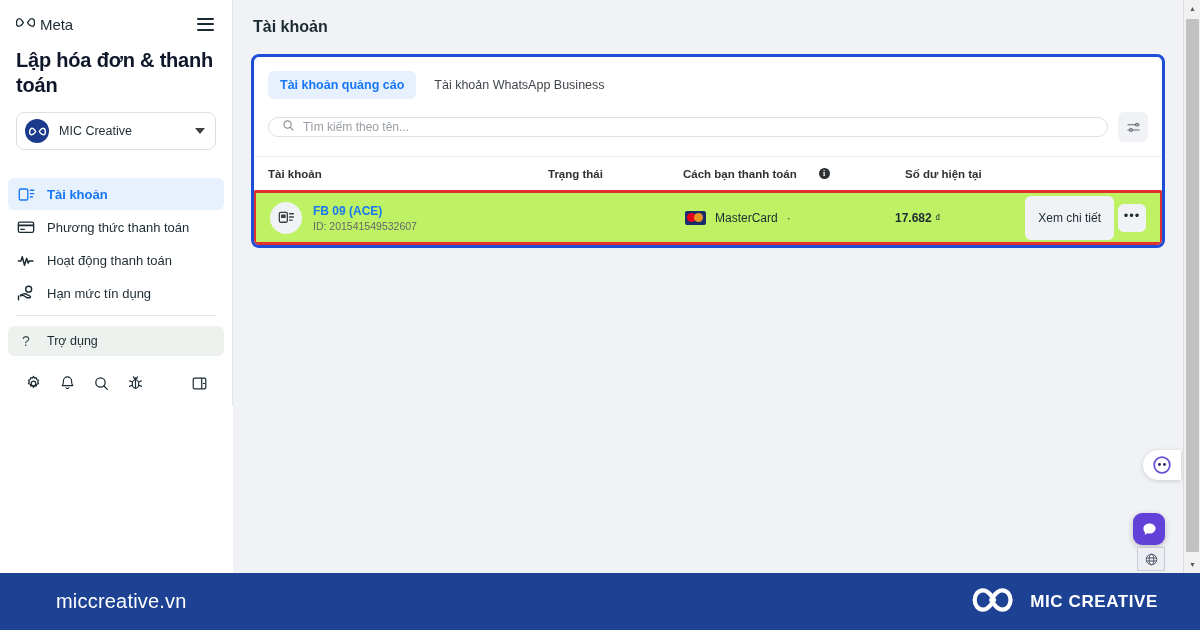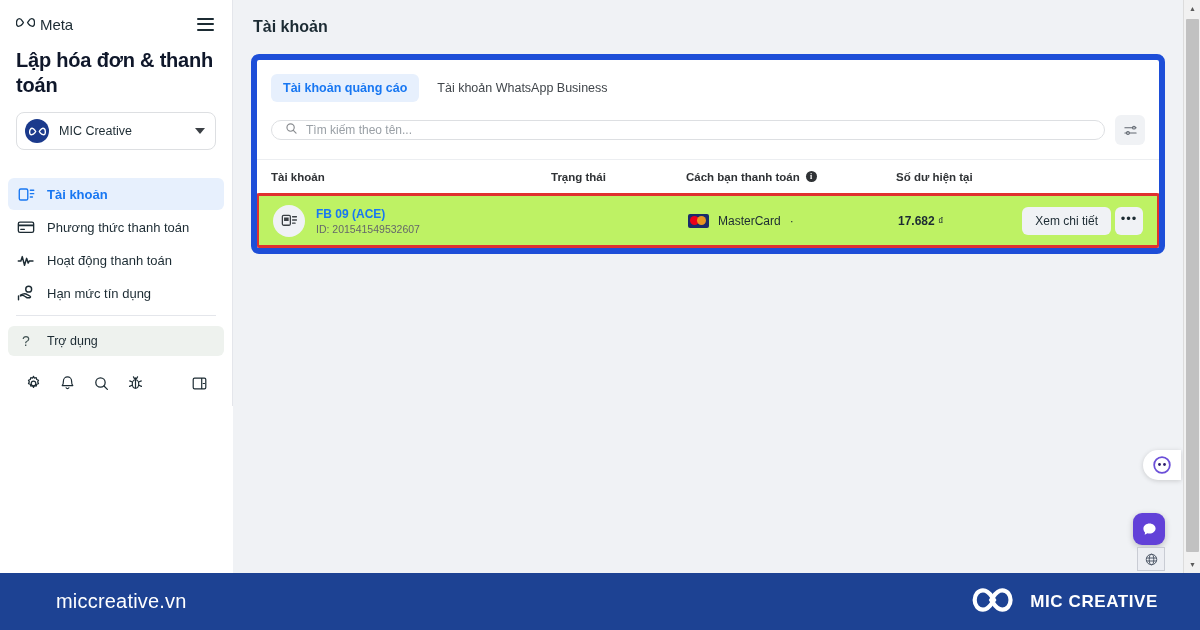--- a/index.html
+++ b/index.html
@@ -129,21 +129,21 @@
     padding: 18px 18px 0 18px;
     overflow: hidden;
   }
   .main-title {
     font-size: 16px; font-weight: 700; color: #1c2b33;
     margin: 0 0 18px 2px;
   }
   .card {
     background: #fff;
     border-radius: 8px;
-    border: 6px solid #1d4ed8;
+    border: 3px solid #1d4ed8;
     overflow: hidden;
   }
 
   .tabs {
     display: flex; align-items: center;
     padding: 14px 14px 13px 14px;
     gap: 6px;
   }
   .tab {
     font-size: 12.5px; padding: 7px 12px; border-radius: 6px;
@@ -178,22 +178,22 @@
 
   .tbl-head {
     display: flex; align-items: center;
     height: 34px;
     border-top: 1px solid #eceef1;
     padding: 0 14px;
     font-size: 11.5px; color: #2f3235; font-weight: 700;
   }
   .col-acct { width: 280px; }
   .col-status { width: 135px; }
-  .col-pay { width: 210px; display: flex; align-items: center; gap: 6px; }
-  .col-bal { flex: 1; }
+  .col-pay { width: 210px; display: flex; align-items: center; gap: 22px; }
+  .col-bal { flex: 1; margin-left: 12px; }
   .info-dot {
     width: 11px; height: 11px; border-radius: 50%;
     background: #2f3235; color: #fff;
     font-size: 8px; line-height: 11px; text-align: center;
     font-weight: 700; font-family: "Liberation Serif", serif;
   }
 
   .row-highlight {
     border: 3px solid #e03030;
     border-radius: 3px;
@@ -222,21 +222,21 @@
   }
   .mc-logo i {
     position: absolute; top: 2.5px; width: 9px; height: 9px; border-radius: 50%;
   }
   .mc-logo i.red { left: 2px; background: #eb001b; }
   .mc-logo i.yel { left: 9px; background: #f79e1b; opacity: .92; }
   .bal-cell { flex: 1; font-size: 12px; font-weight: 700; color: #1c2b33; }
   .bal-cell .unit { font-weight: 400; font-size: 11px; }
   .actions-cell { display: flex; align-items: center; gap: 4px; }
   .btn-detail {
-    height: 28px; padding: 0 13px;
+    height: 44px; padding: 0 13px;
     background: #f0f2f5; border-radius: 6px;
     display: flex; align-items: center;
     font-size: 12px; color: #1c2b33; cursor: pointer;
   }
   .btn-more {
     width: 28px; height: 28px;
     background: #f0f2f5; border-radius: 6px;
     display: flex; align-items: center; justify-content: center;
     font-size: 13px; color: #1c2b33; cursor: pointer;
     letter-spacing: 1px; padding-bottom: 5px;

